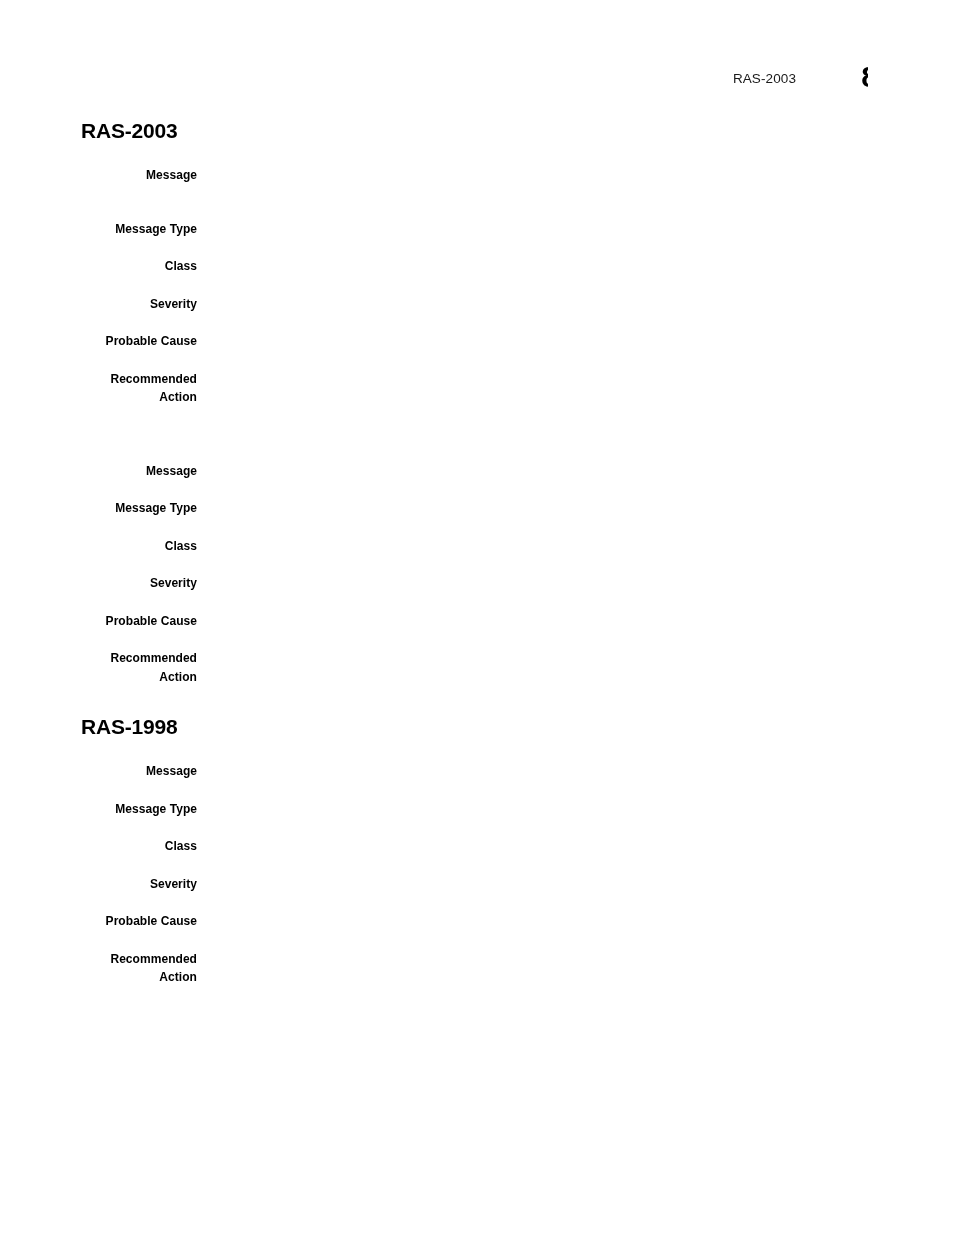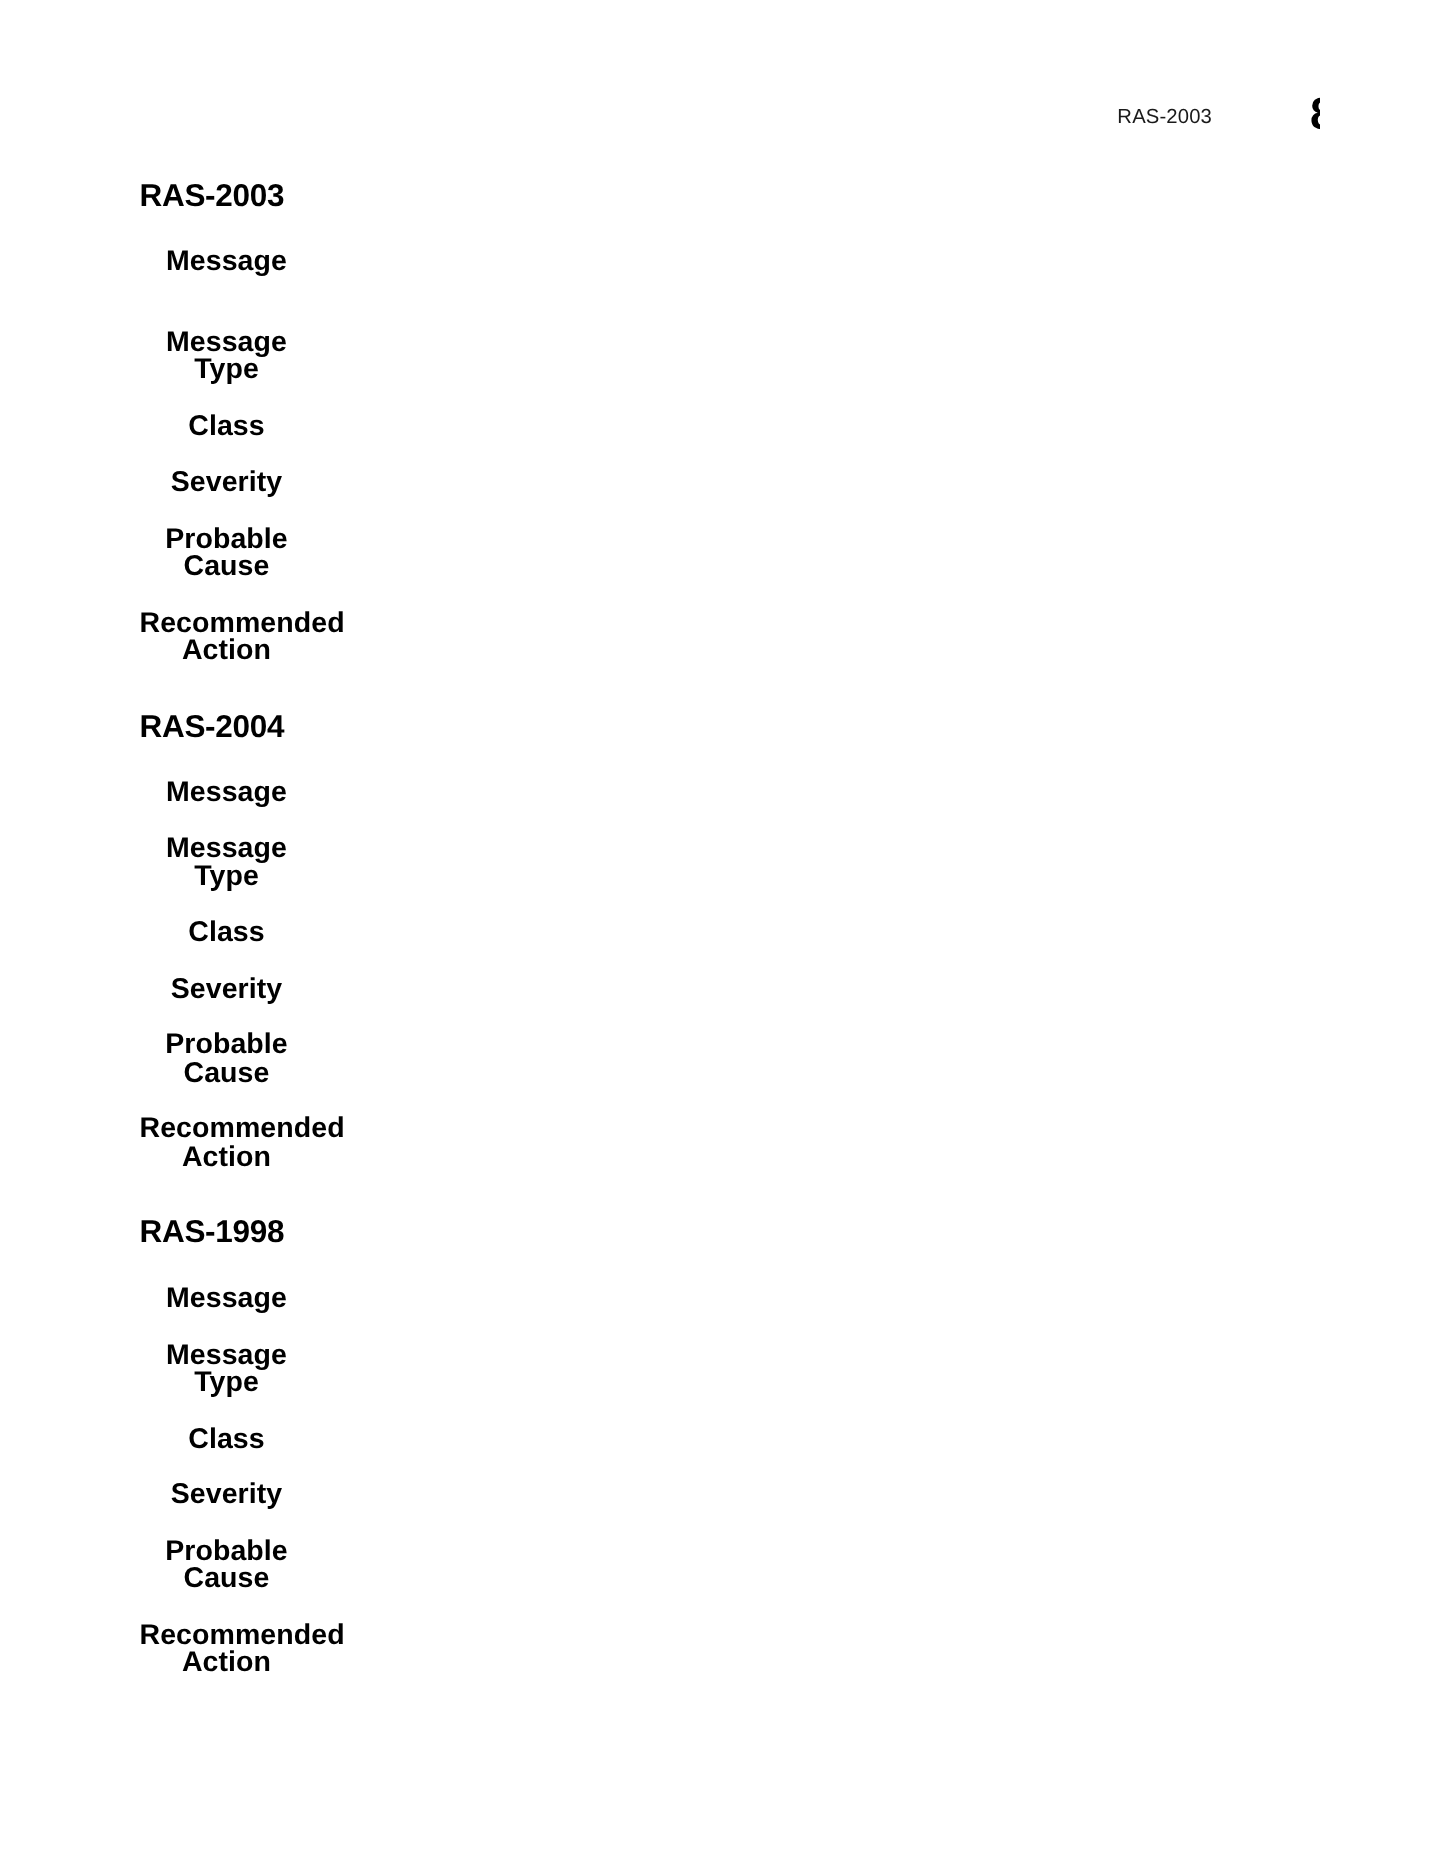--- a/index.html
+++ b/index.html
@@ -13,21 +13,20 @@
     color: #000000;
     -webkit-font-smoothing: antialiased;
   }
 
   .page {
     position: relative;
     width: 868px;
     height: 1235px;
     background: #ffffff;
     overflow: hidden;
-    margin-left: 12px;
   }
 
   
   .page-header {
     position: absolute;
     top: 58px;
     left: 0;
     width: 878px;
     display: flex;
     align-items: baseline;
@@ -83,22 +82,22 @@
   }
 
   .field-row {
     display: flex;
     align-items: flex-start;
   }
 
   .field-label {
     width: 116px;
     flex: 0 0 116px;
-    text-align: center;
-    font-size: 19px;
+    text-align: right;
+    font-size: 12px;
     font-weight: 700;
     line-height: 18.5px;
     letter-spacing: 0.05px;
     color: #000000;
     white-space: pre-line;
   }
 
   .field-value {
     flex: 1 1 auto;
     padding-left: 26px;
@@ -174,21 +173,20 @@
 Action</div>
           <div class="field-value"></div>
         </div>
 
       </div>
     </div>
 
     <div class="gap-section"></div>
 
     <div class="section">
-      <h2 class="section-heading">RAS-2004</h2>
 
       <div class="gap-heading-first"></div>
 
       <div class="section-rows">
 
         <div class="field-row">
           <div class="field-label">Message</div>
           <div class="field-value"></div>
         </div>
 

